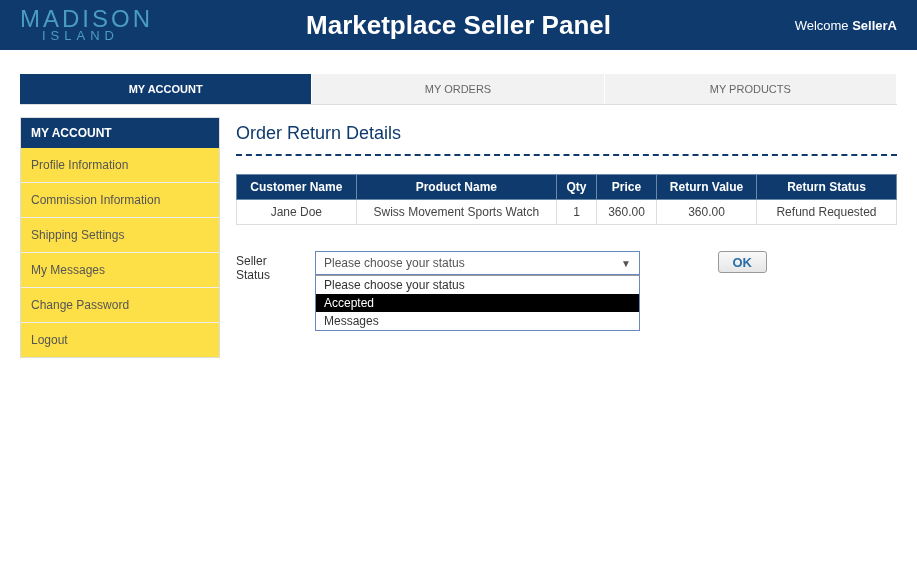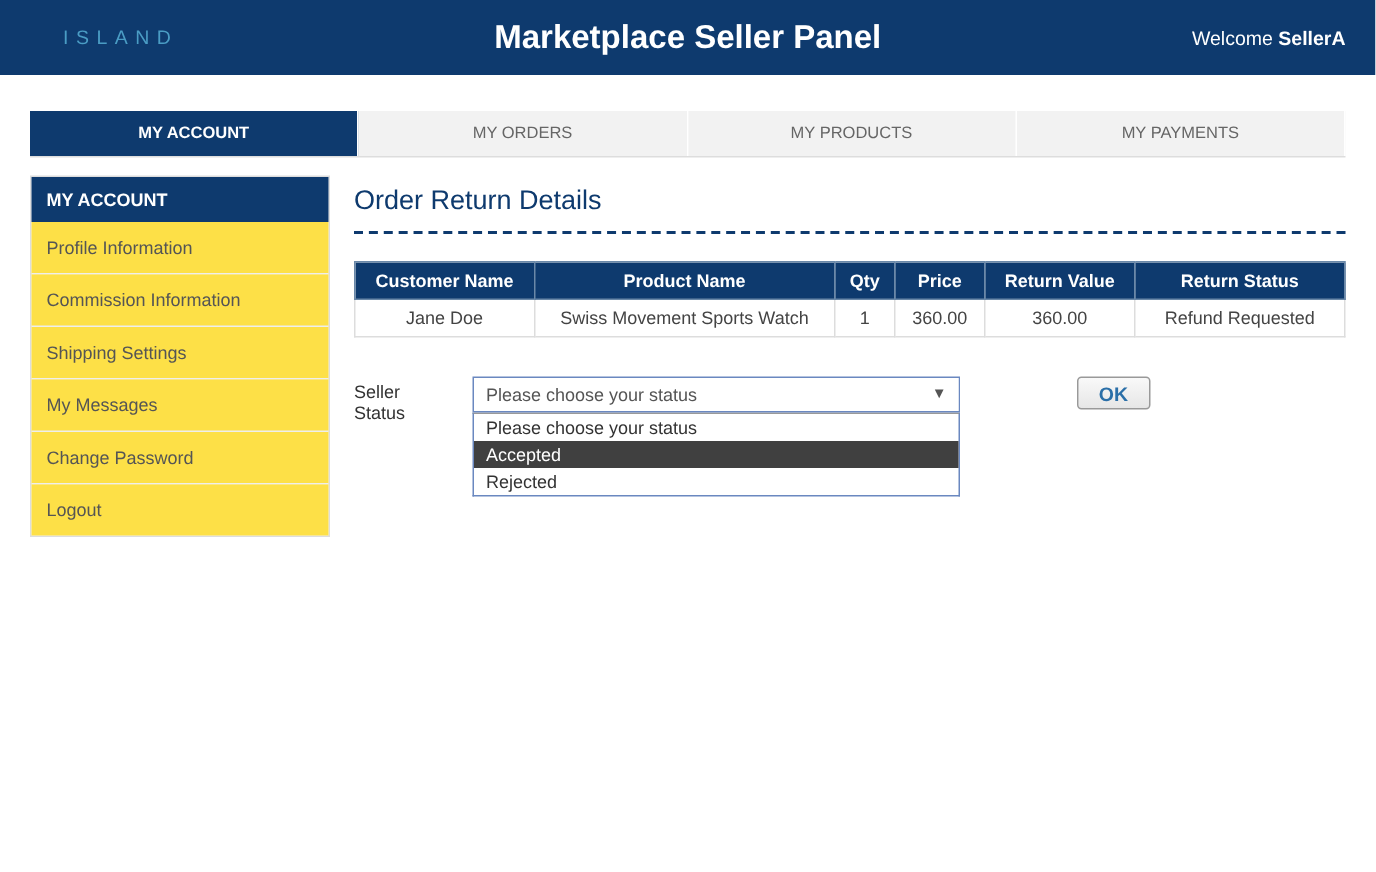--- a/index.html
+++ b/index.html
@@ -20,21 +20,21 @@
       padding-left: 20px;
       line-height: 0.9;
     }
     .logo .line1 { font-size: 24px; font-weight: 400; }
     .logo .line2 { font-size: 13px; letter-spacing: 5px; padding-left: 22px; display: block; }
     .header-title {
       position: absolute;
       left: 50%;
       transform: translateX(-50%);
       color: #fff;
-      font-size: 22px;
+      font-size: 26px;
       font-weight: bold;
     }
     .welcome {
       position: absolute;
       right: 20px;
       color: #fff;
       font-size: 13px;
     }
     .welcome b { font-weight: bold; }
 
@@ -162,21 +162,21 @@
       border-top: 1px solid #999;
       background: #fff;
     }
     .dropdown-item {
       padding: 2px 8px;
       font-size: 12px;
       color: #333;
       cursor: pointer;
     }
     .dropdown-item.highlight {
-      background: #404040;
+      background: #000000;
       color: #fff;
     }
 
     .ok-button {
       margin-left: auto;
       margin-right: 130px;
       background: linear-gradient(#f9f9f9, #e6e6e6);
       border: 1px solid #999;
       border-radius: 3px;
       padding: 2px 14px;
@@ -185,33 +185,33 @@
       font-size: 13px;
       cursor: pointer;
       height: 22px;
     }
   </style>
 </head>
 <body>
 
 <div class="header">
   <div class="logo">
+    <span class="line1">MADISON</span>
     <span class="line2">ISLAND</span>
   </div>
   <div class="header-title">Marketplace Seller Panel</div>
   <div class="welcome">
     <span>Welcome </span><b>SellerA</b>
   </div>
 </div>
 
 <div class="nav">
   <div class="nav-tab active">MY ACCOUNT</div>
   <div class="nav-tab">MY ORDERS</div>
   <div class="nav-tab">MY PRODUCTS</div>
-  <div class="nav-tab">MY PAYMENTS</div>
 </div>
 
 <div class="content">
 
   <div class="sidebar">
     <div class="sidebar-header">MY ACCOUNT</div>
     <div class="sidebar-item">Profile Information</div>
     <div class="sidebar-item">Commission Information</div>
     <div class="sidebar-item">Shipping Settings</div>
     <div class="sidebar-item">My Messages</div>
@@ -251,21 +251,21 @@
       <div class="select-wrap">
         <div class="select-box">
           <div class="select-display">
             <span>Please choose your status</span>
             <span class="select-caret">▼</span>
           </div>
         </div>
         <div class="dropdown">
           <div class="dropdown-item">Please choose your status</div>
           <div class="dropdown-item highlight">Accepted</div>
-          <div class="dropdown-item">Rejected</div>
+          <div class="dropdown-item">Messages</div>
         </div>
       </div>
       <button class="ok-button">OK</button>
     </div>
 
   </div>
 
 </div>
 
 </body></html>

